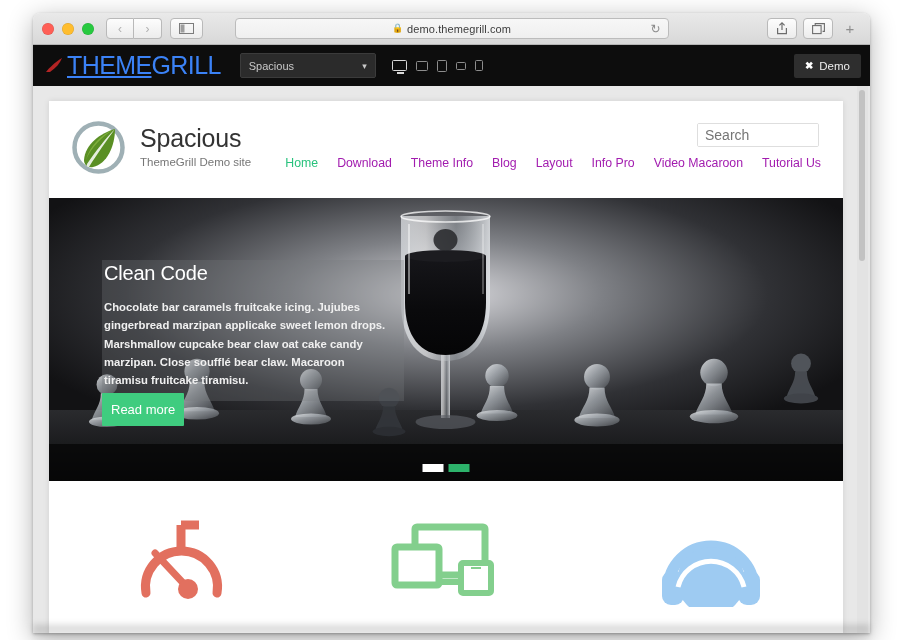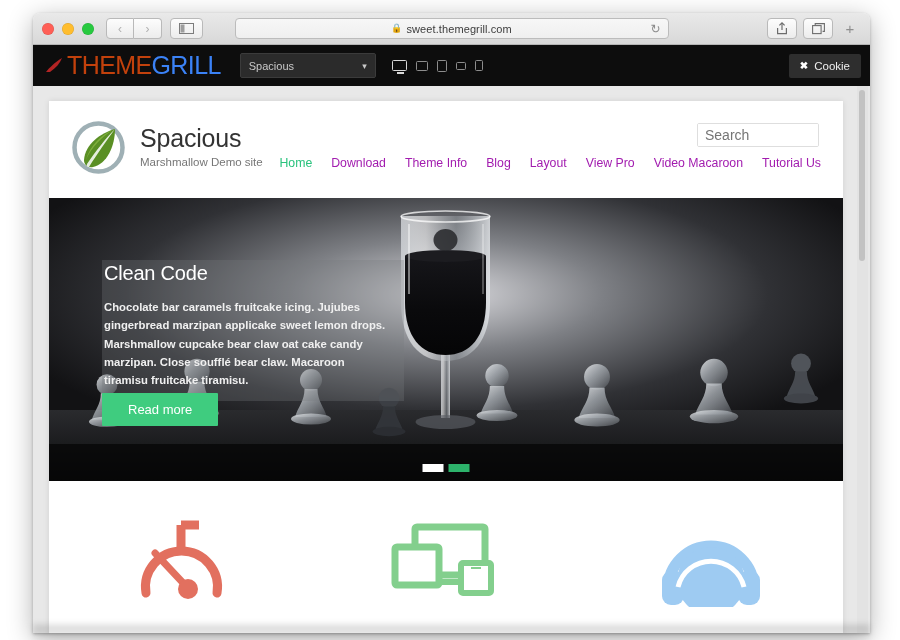--- a/index.html
+++ b/index.html
@@ -99,21 +99,21 @@
   .tg-bar {
     height: 41px;
     background: #0d0d0d;
     display: flex;
     align-items: center;
     padding: 0 9px 0 11px;
     position: relative;
   }
   .tg-logo { display: flex; align-items: center; font-size: 25px; letter-spacing: -0.6px; }
   .tg-flame { margin-right: 1px; display: inline-block; line-height: 0; }
-  .tg-theme { color: #c2410c; font-weight: 400; }
+  .tg-theme { color: #3b82f6; font-weight: 400; text-decoration: underline; }
   .tg-grill { color: #3b82f6; font-weight: 400; }
 
   .tg-select {
     margin-left: 19px;
     width: 136px; height: 25px;
     background: #2b2b2b;
     border: 1px solid #3b3b3b;
     border-radius: 2px;
     display: flex; align-items: center;
     padding: 0 8px;
@@ -220,21 +220,21 @@
     position: relative;
     color: #f0f0f0; font-size: 11.3px; line-height: 1.62;
     font-weight: 600;
   }
   .hero-btn {
     position: absolute;
     left: 53px; top: 195px;
     background: #3fcc7f;
     color: #ffffff;
     border: none;
-    padding: 9px 26px;
+    padding: 9px 9px;
     font-size: 13px;
     font-family: "Liberation Sans", sans-serif;
     cursor: pointer;
     border-radius: 1px;
   }
   .hero-dots {
     position: absolute; left: 50%; transform: translateX(-50%);
     bottom: 9px; display: flex; gap: 5px;
   }
   .hdot { width: 21px; height: 8px; display: block; }
@@ -298,21 +298,21 @@
       <svg width="15" height="11" viewBox="0 0 15 11">
         <rect x="0.5" y="0.5" width="14" height="10" fill="none" stroke="#7c7c7c"></rect>
         <rect x="1.5" y="1.5" width="4" height="8" fill="#9e9e9e"></rect>
       </svg>
     </div>
 
     <div class="addr-wrap">
       <div class="addressbar">
         <div class="addr-inner">
           <span class="lock-ico">🔒</span>
-          <span class="addr-text">sweet.themegrill.com</span>
+          <span class="addr-text">demo.themegrill.com</span>
         </div>
         <span class="reload-ico">↻</span>
       </div>
     </div>
 
     <div class="right-group">
       <div class="iconbtn">
         <svg width="12" height="13" viewBox="0 0 12 13">
           <path d="M6 1 L6 8" stroke="#6d6d6d" stroke-width="1.2" fill="none"></path>
           <path d="M3.4 3.4 L6 0.9 L8.6 3.4" stroke="#6d6d6d" stroke-width="1.2" fill="none"></path>
@@ -351,57 +351,57 @@
     <div class="tg-devices">
       <span class="dev dev-desktop"></span>
       <span class="dev dev-tabl"></span>
       <span class="dev dev-tabp"></span>
       <span class="dev dev-phol"></span>
       <span class="dev dev-phop"></span>
     </div>
 
     <div class="tg-close">
       <span class="tg-close-x">✖</span>
-      <span class="tg-close-label">Cookie</span>
+      <span class="tg-close-label">Demo</span>
     </div>
   </div>
 
   <div class="viewport">
 
     <div class="page">
 
       <div class="site-header">
 
         <div class="brand">
           <span class="leaf-logo">
             <svg width="55" height="55" viewBox="0 0 55 55">
               <circle cx="27.5" cy="27.5" r="24" fill="none" stroke="#9fb0b5" stroke-width="4.5"></circle>
               <path d="M44 9 C30 13, 14 24, 13 40 C13 45, 17 48, 22 47 C36 44, 44 26, 44 9 Z" fill="#5a8f24"></path>
               <path d="M44 9 C36 20, 26 34, 18 47 C17 47.5, 15 46, 16 44 C24 32, 35 18, 44 9 Z" fill="#ffffff" opacity="0.85"></path>
               <path d="M44 9 C31 14, 19 25, 15 40 C20 28, 31 16, 44 9 Z" fill="#7fae3c"></path>
             </svg>
           </span>
           <div class="brand-text">
             <div class="site-title">Spacious</div>
-            <div class="site-tagline">Marshmallow Demo site</div>
+            <div class="site-tagline">ThemeGrill Demo site</div>
           </div>
         </div>
 
         <div class="search-box">
           <input class="search-input" type="text" placeholder="Search" style="">
 
         </div>
 
         <nav class="site-nav">
           <a class="nav-link active" href="#">Home</a>
           <a class="nav-link" href="#">Download</a>
           <a class="nav-link" href="#">Theme Info</a>
           <a class="nav-link" href="#">Blog</a>
           <a class="nav-link" href="#">Layout</a>
-          <a class="nav-link" href="#">View Pro</a>
+          <a class="nav-link" href="#">Info Pro</a>
           <a class="nav-link" href="#">Video Macaroon</a>
           <a class="nav-link" href="#">Tutorial Us</a>
         </nav>
       </div>
 
       <div class="hero">
 
         <svg class="hero-photo" viewBox="0 0 794 283" preserveAspectRatio="xMidYMid slice">
           <defs>
             <radialGradient id="bgglow" cx="50%" cy="34%" r="58%">

